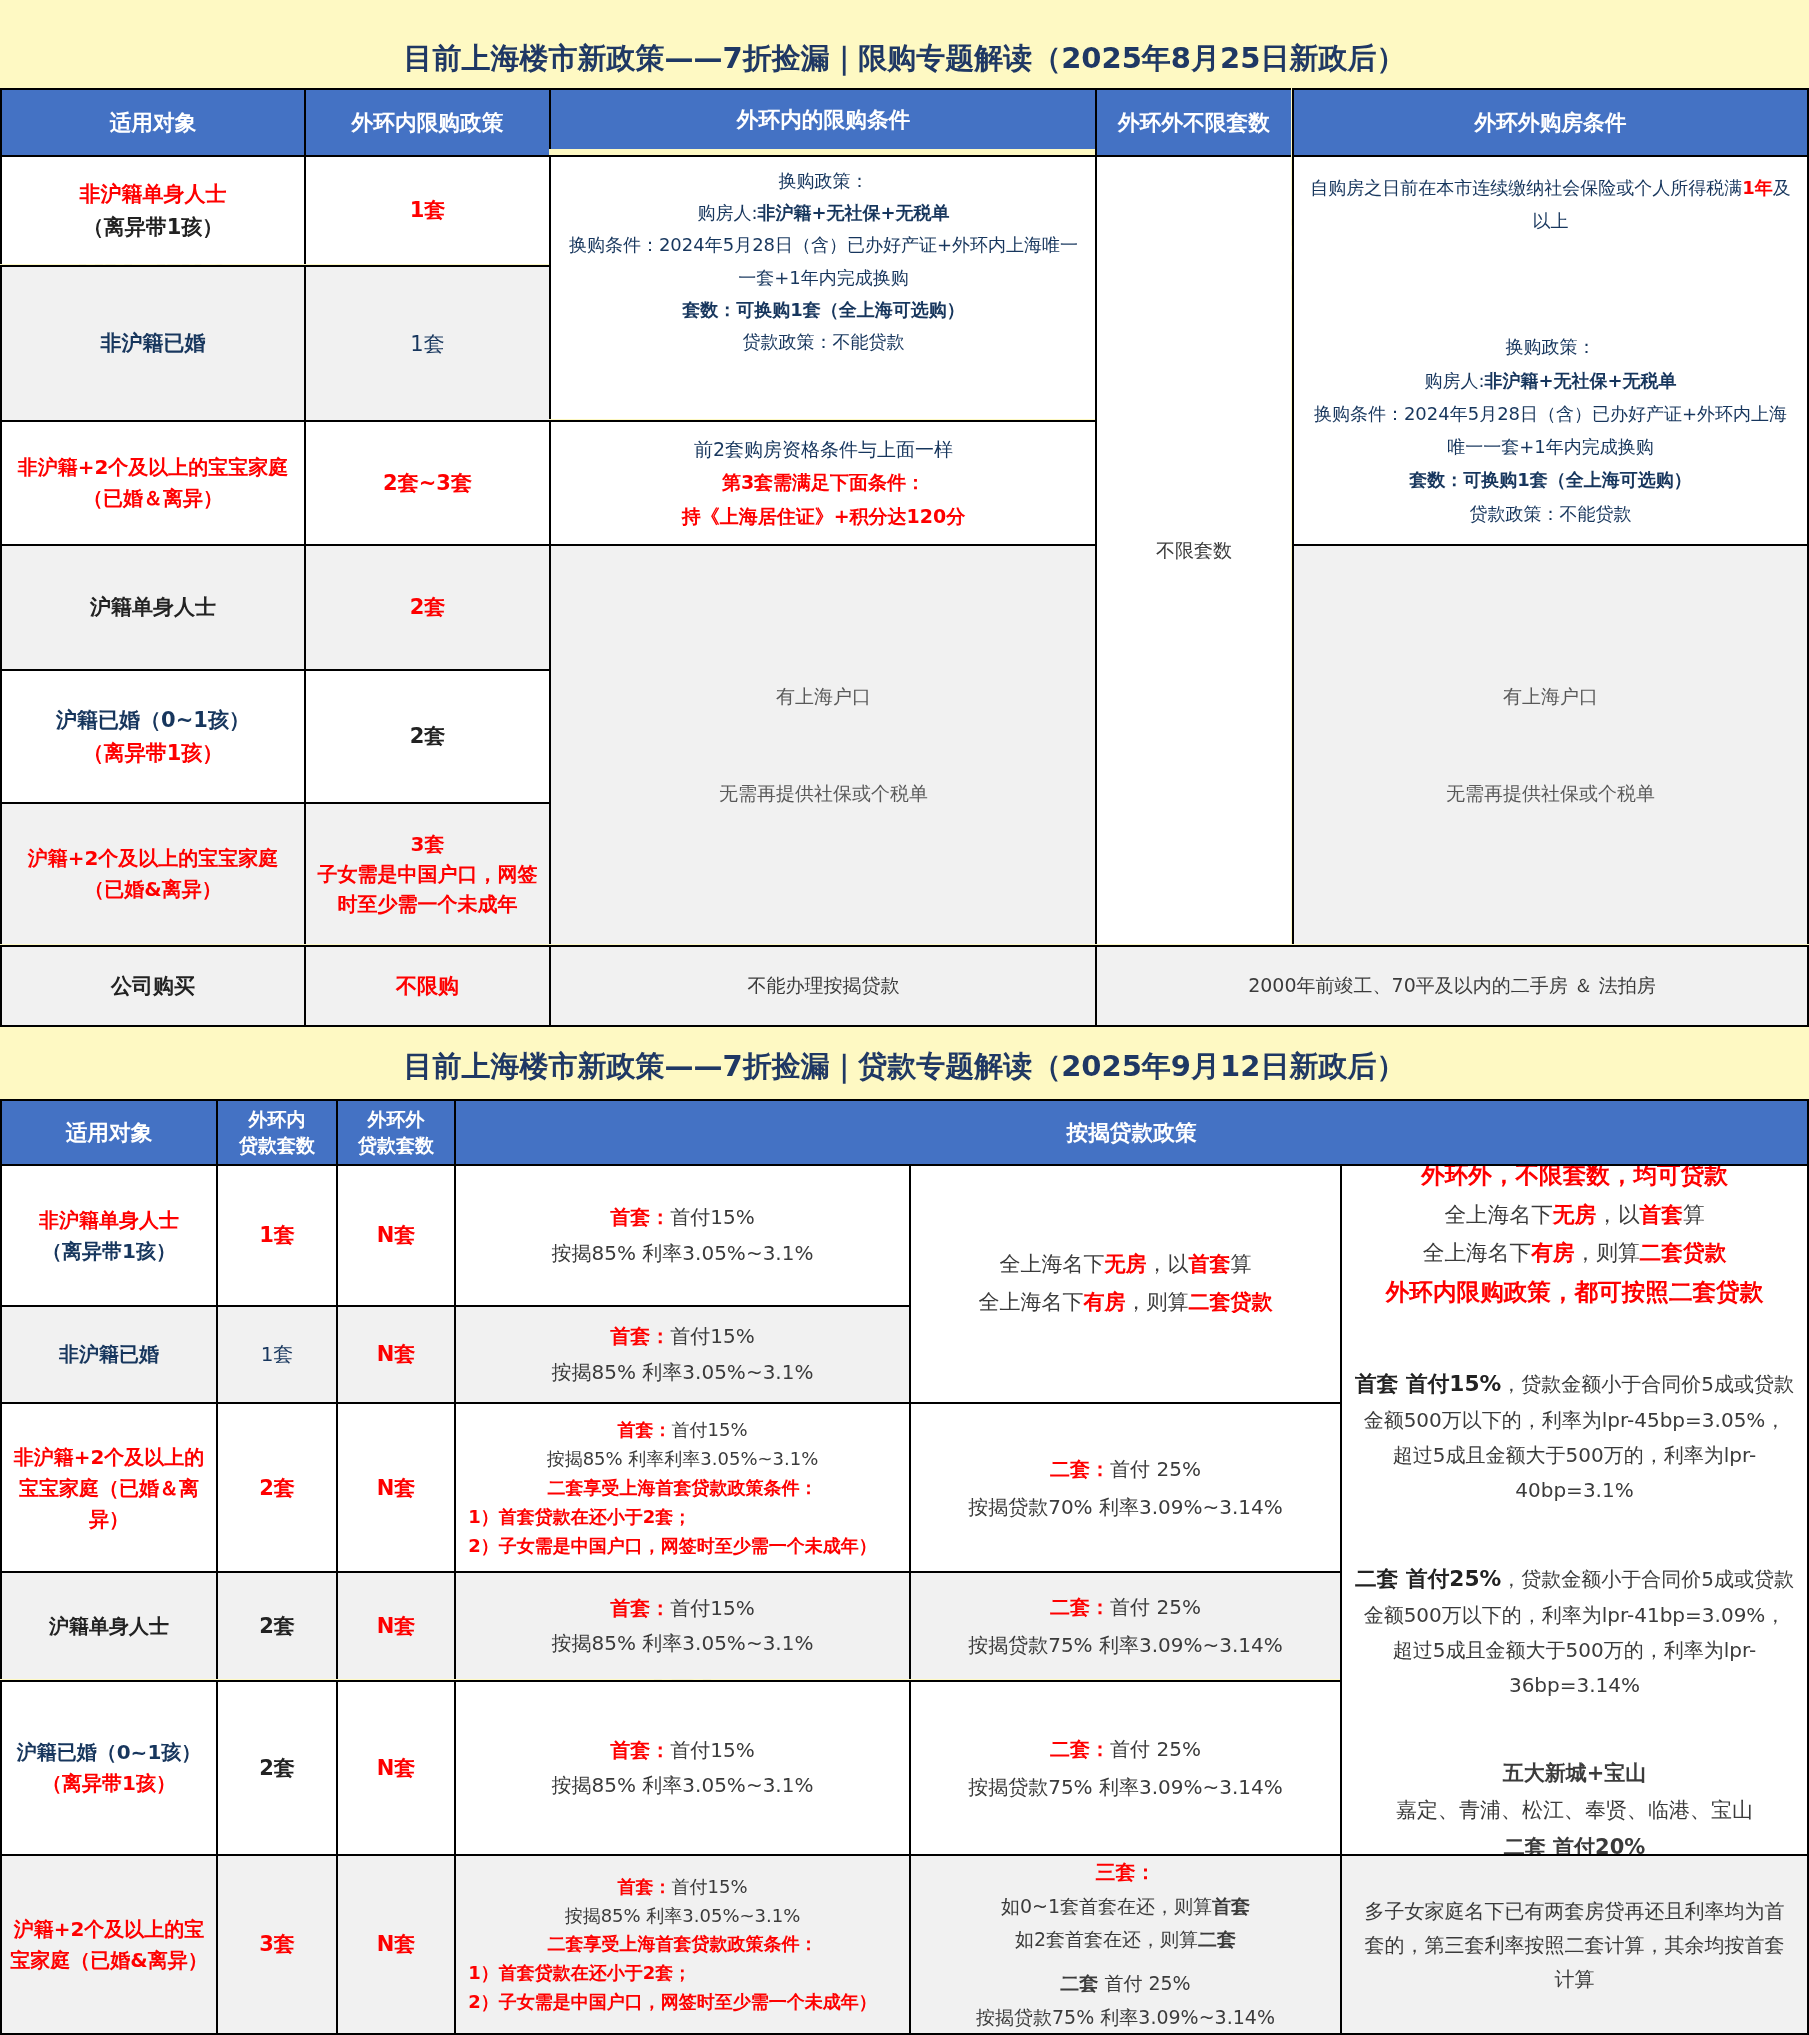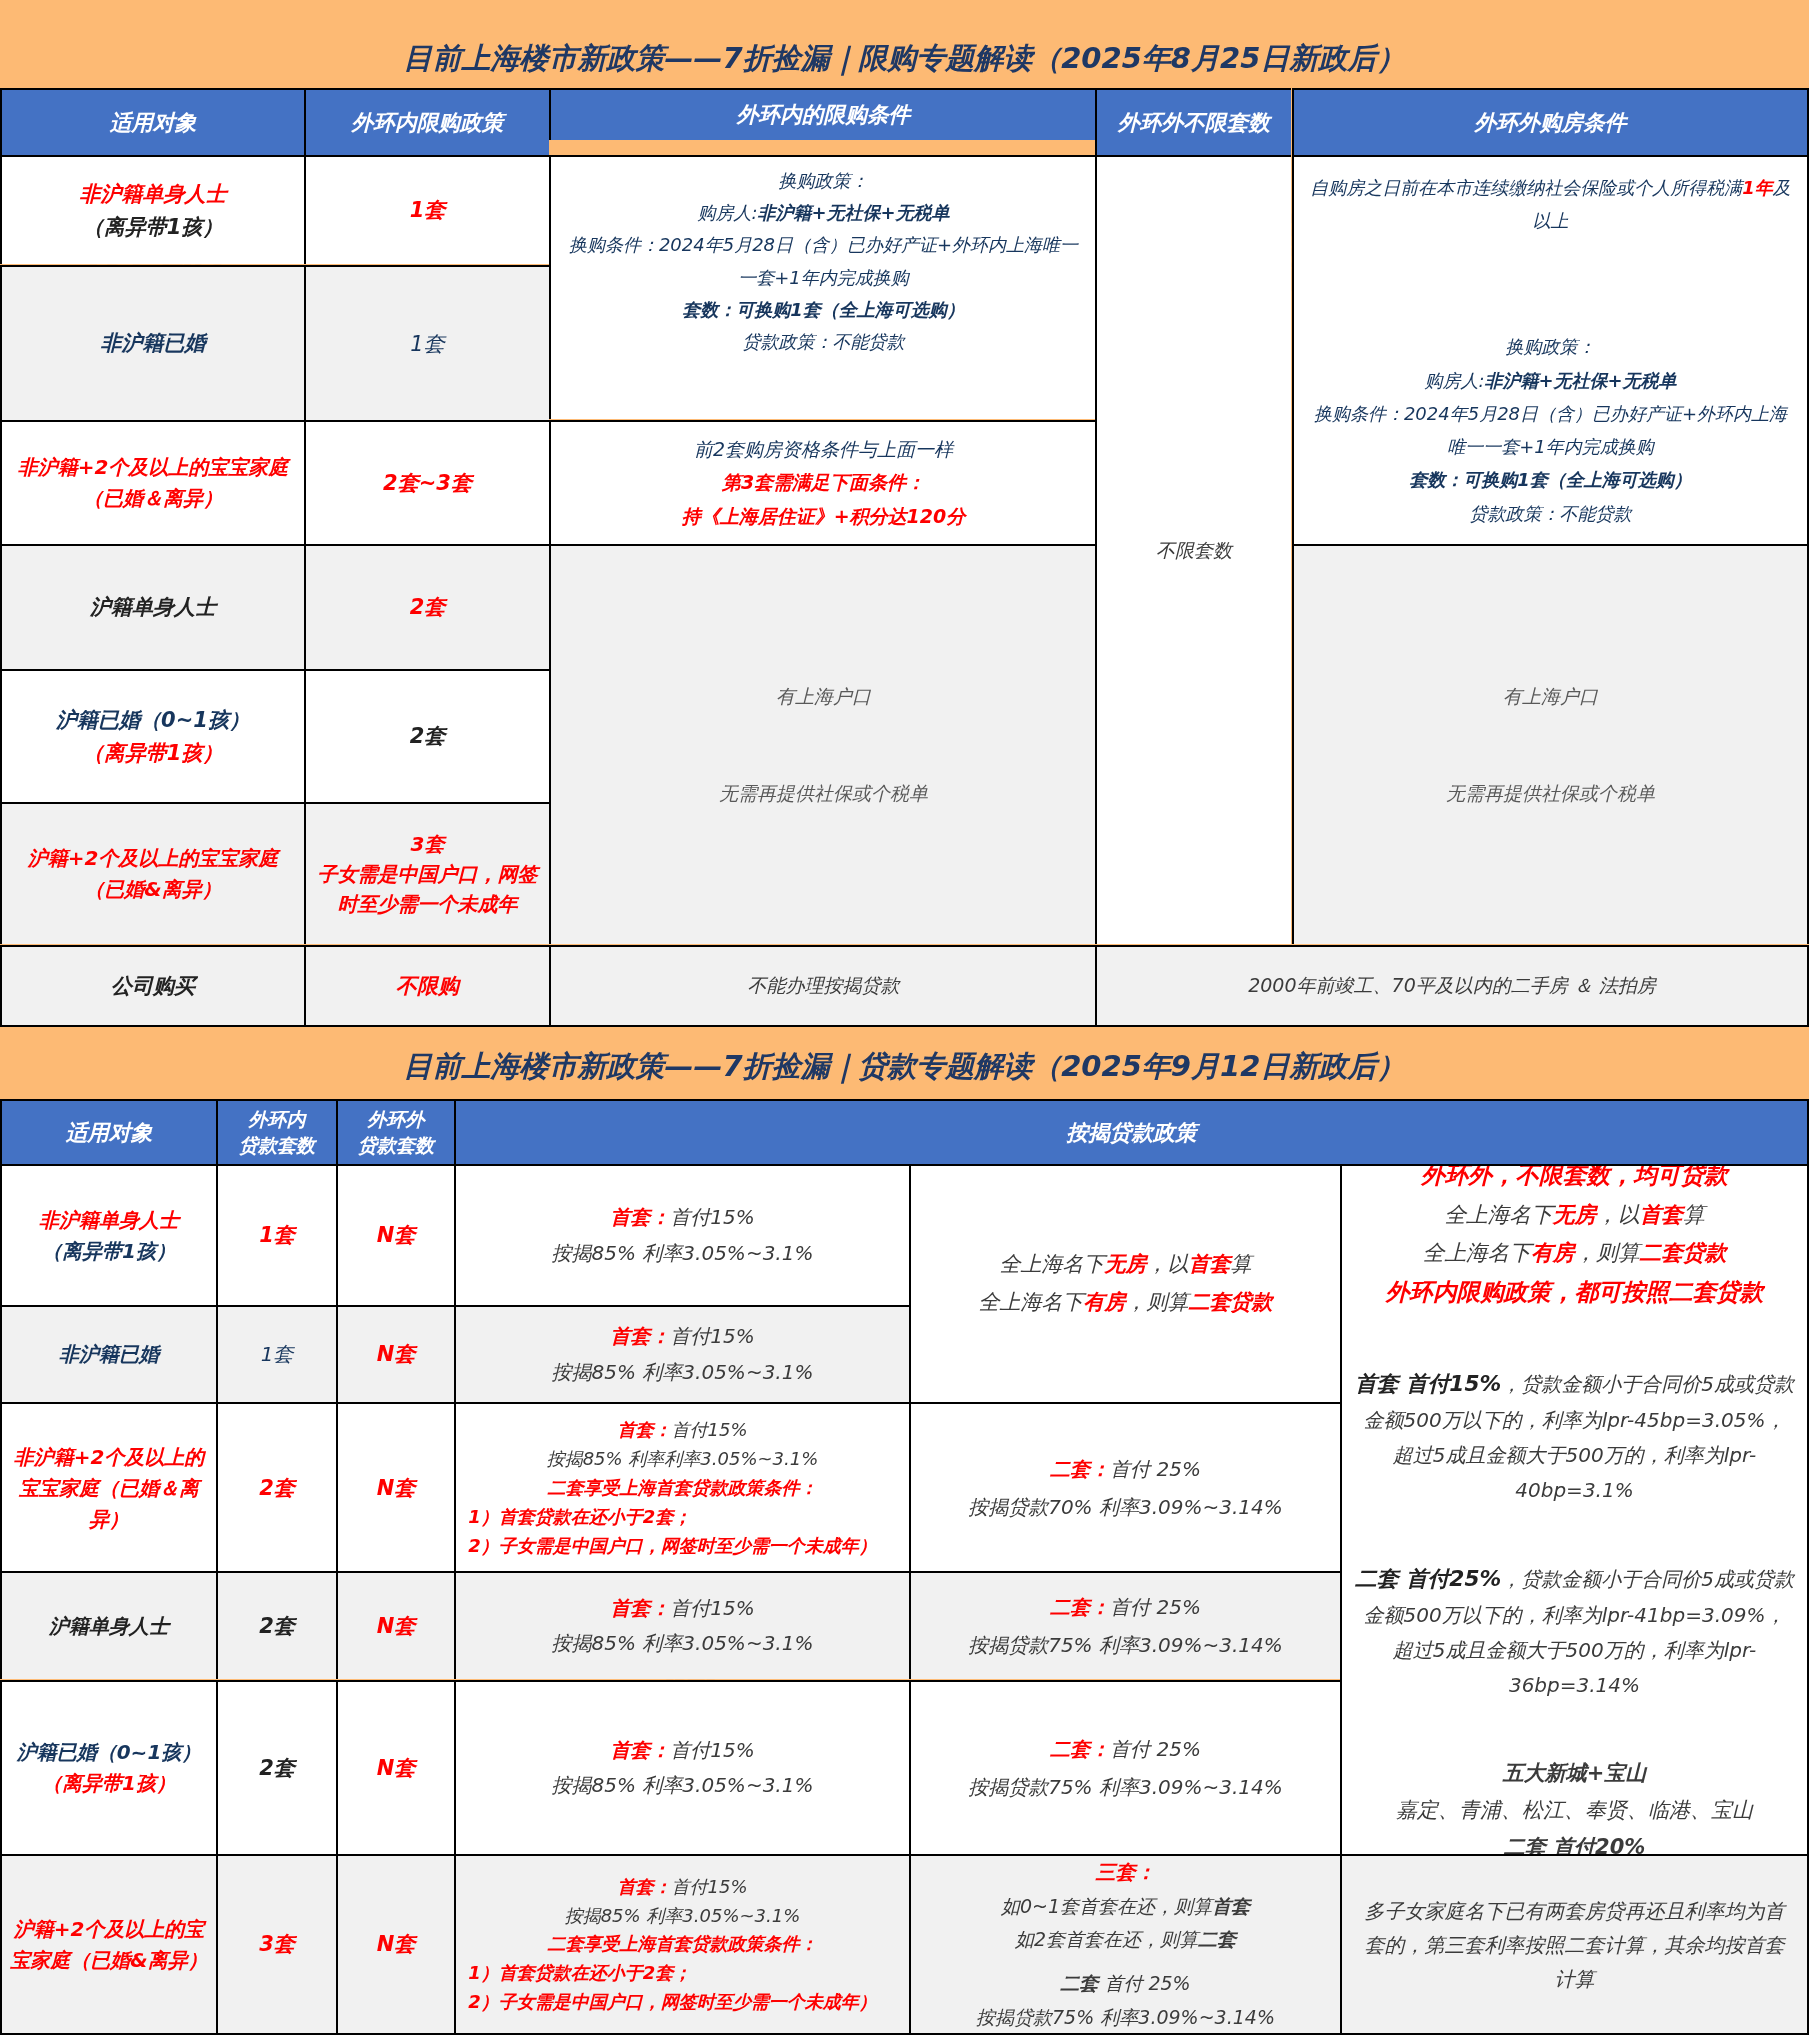--- a/index.html
+++ b/index.html
@@ -1,17 +1,17 @@
 <!DOCTYPE html>
 <html style="font-size:7.5px"><head>
 <meta charset="utf-8">
 <style>
   html,body{margin:0;padding:0;background:#ffffff;}
   body{font-family:"DejaVu Sans","Liberation Sans",sans-serif;}
-  .canvas{position:relative;width:1809px;height:2035px;background:#fdba74;overflow:hidden;font-style:italic;}
+  .canvas{position:relative;width:1809px;height:2035px;background:#fef9c3;overflow:hidden;}
   .wm{position:absolute;font-size:71px;font-weight:700;color:rgba(100,100,110,0.05);
       transform:rotate(-28deg);letter-spacing:12.2px;white-space:nowrap;pointer-events:none;z-index:1;}
   .ttl{position:absolute;left:0;width:1809px;text-align:center;font-size:29px;font-weight:800;
        color:#1F3864;z-index:3;}
   .cell{position:absolute;box-sizing:border-box;border-top:2.4px solid #000;border-left:2.4px solid #000;
         display:flex;flex-direction:column;align-items:center;justify-content:center;
         text-align:center;overflow:hidden;z-index:2;}
   .er{border-right:2.4px solid #000;} .eb{border-bottom:2.4px solid #000;}
   .hdr{background:#4472C4;color:#ffffff;font-weight:700;font-size:21.7px;line-height:1.35;}
   .white{background:#ffffff;} .gray{background:#F1F1F1;}
@@ -41,21 +41,21 @@
   <div class="wm" style="top:1696px;left:1390px;">袋鼠安家</div>
 
   <div class="ttl" style="top:39px;">目前上海楼市新政策——7折捡漏｜限购专题解读（2025年8月25日新政后）</div>
 
   <div class="cell hdr" style="top:88px;left:0;width:304px;height:67px;">
       <span>适用对象</span>
     </div>
   <div class="cell hdr" style="top:88px;left:304px;width:245px;height:67px;text-align:right;">
       <span>外环内限购政策</span>
     </div>
-  <div class="cell hdr" style="top:88px;left:549px;width:547px;height:52px;">
+  <div class="cell hdr" style="top:88px;left:549px;width:547px;height:61px;">
       <span>外环内的限购条件</span>
     </div>
   <div class="cell hdr" style="top:88px;left:1095px;width:196px;height:67px;">
       <span>外环外不限套数</span>
     </div>
   <div class="cell hdr er" style="top:88px;left:1292px;width:517px;height:67px;">
       <span>外环外购房条件</span>
     </div>
 
   <div class="cell white lbl" style="top:155px;left:0;width:304px;height:109px;">

